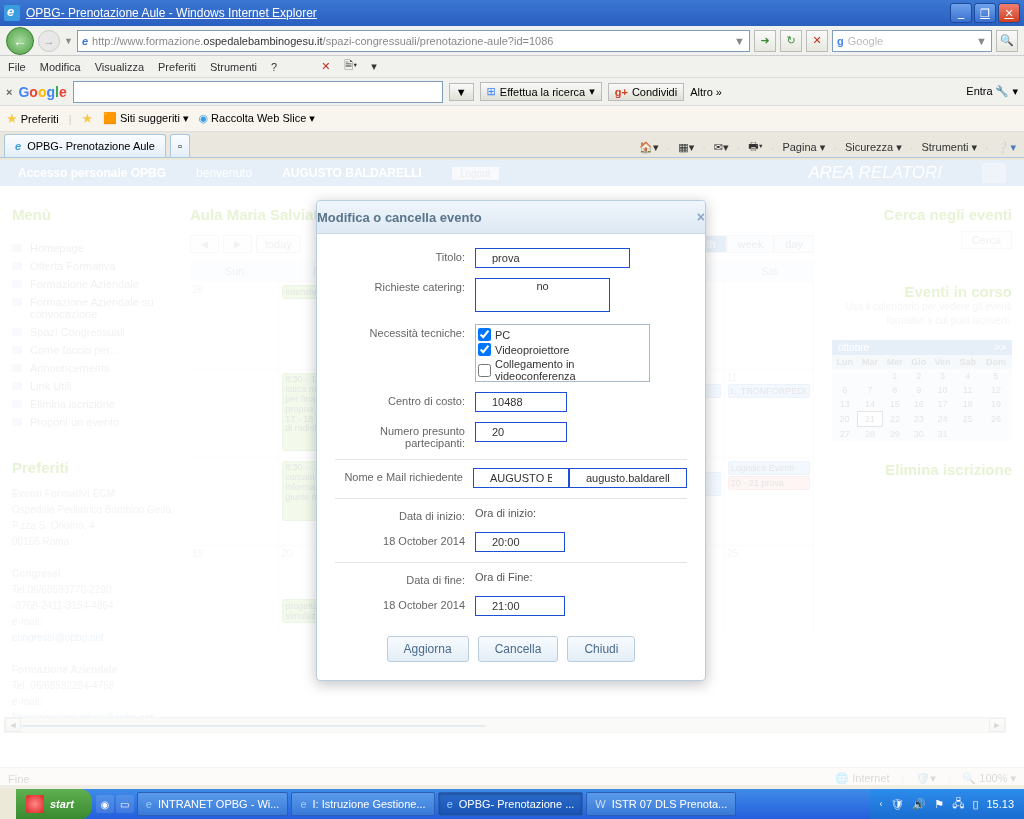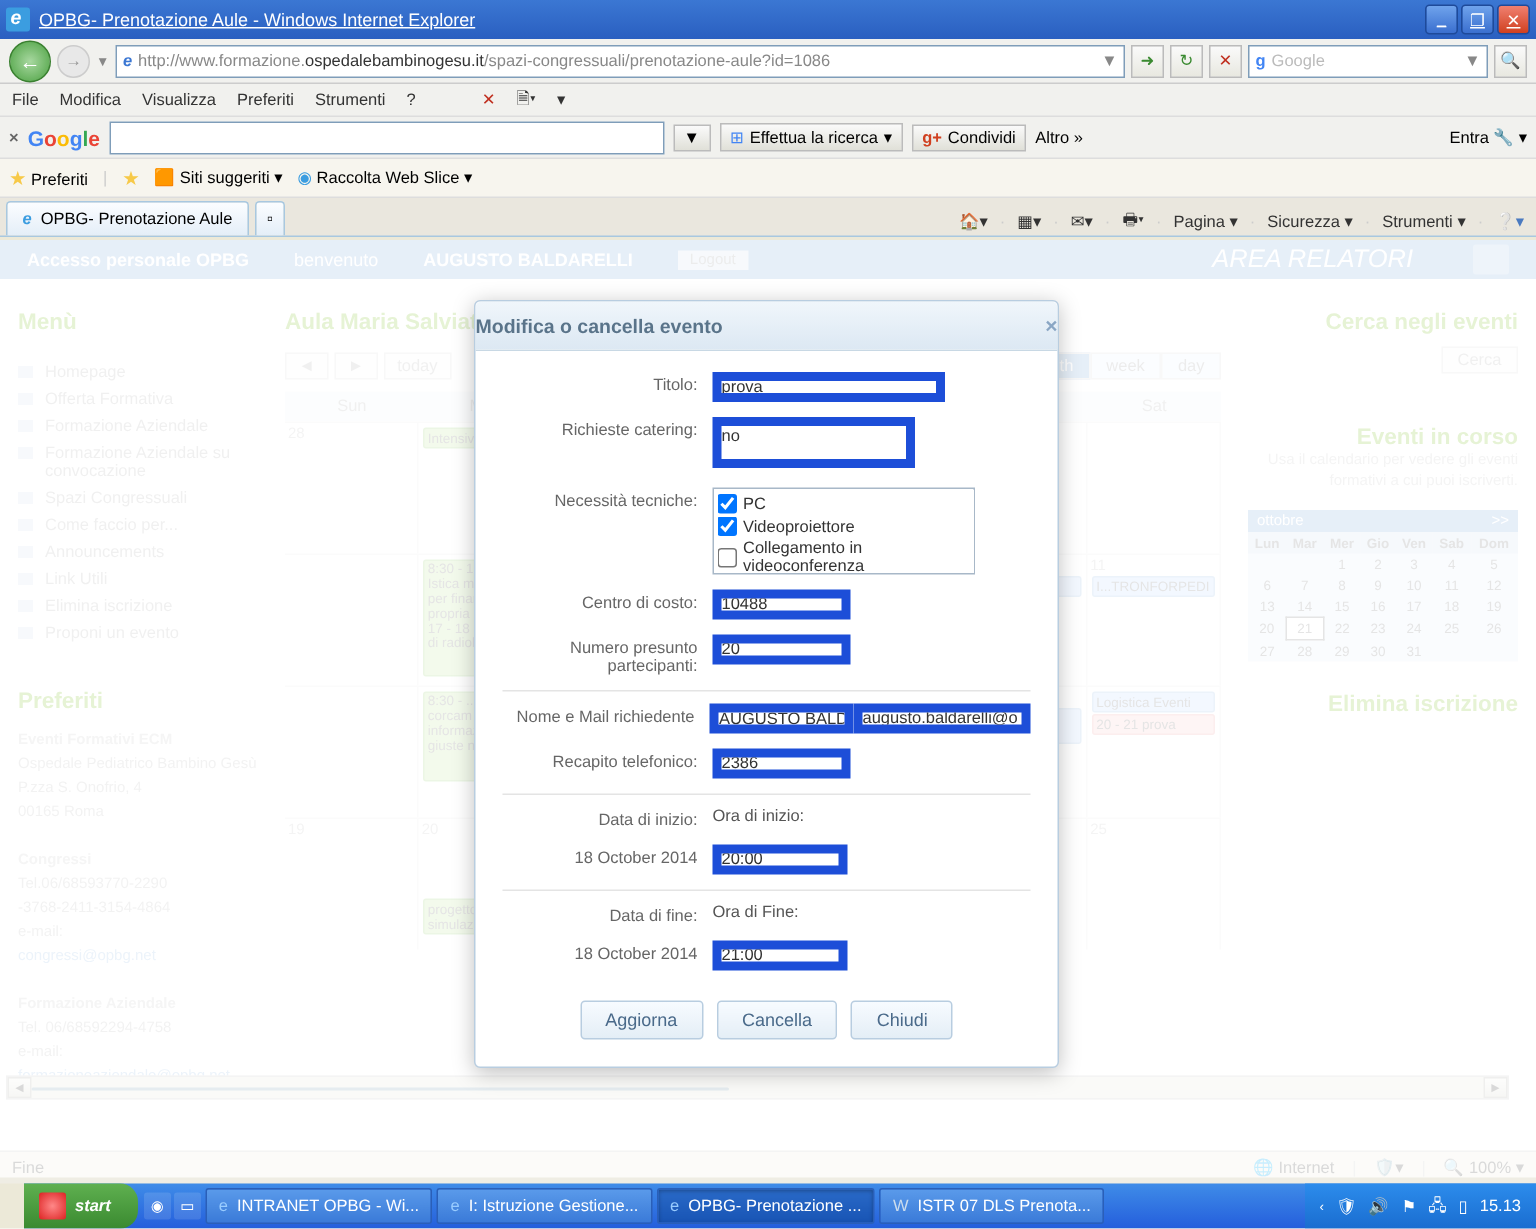--- a/index.html
+++ b/index.html
@@ -79,23 +79,23 @@
   .minical td.sel { background:#fff; border:1px solid #888;}
 
   
   .modal { position:absolute; z-index:10; left:316px; top:200px; width:390px; background:#fff; border:1px solid #b8cde0; border-radius:4px; box-shadow:0 3px 14px rgba(0,0,0,0.25); font-size:11px; color:#555;}
   .modal .mtitle { background:linear-gradient(#f0f6fb,#dce8f3); padding:8px 0; font-size:13px; font-weight:bold; color:#5a748a; border-bottom:1px solid #c8d8e4; border-radius:4px 4px 0 0; display:flex; align-items:flex-end;}
   .modal .mtitle .close { margin-left:auto; color:#8aa6c4; font-weight:bold; font-size:14px; cursor:pointer;}
   .modal .mbody { padding:14px 18px 18px 18px;}
   .frow { display:flex; align-items:flex-start; margin-bottom:10px;}
   .frow label { width:140px; text-align:right; padding-right:10px; color:#666; padding-top:3px;}
   .frow .fld { flex:1;}
-  .tinput { border:6px solid #1d4ed8; height:20px; padding:1px 0; font-size:11px; background:#fff; color:#333;}
+  .tinput { border:1px solid #1d4ed8; height:20px; padding:1px 16px; font-size:11px; background:#fff; color:#333;}
   .w1 { width:155px;} .w2 { width:92px;} .w4 { width:90px;}
-  textarea.tinput { height:34px; width:135px; resize:none; overflow-y:scroll;}
+  textarea.tinput { height:34px; width:135px; resize:none; overflow-y:scroll;text-align:center;}
   .chkpanel { border:1px solid #a8b8c8; height:58px; width:175px; overflow:auto; padding:2px; background:#fff;}
   .chkpanel label { width:auto; text-align:left; display:flex; align-items:center; gap:4px; padding:1px 0; font-size:11px; color:#333;}
   .hrule { border:none; border-top:1px solid #e4e4e4; margin:8px 0;}
   .footer { text-align:center; margin-top:20px;}
   .mbtn { border:1px solid #b8cde0; background:linear-gradient(#f7fbff,#e4eef6); color:#4a6a8a; font-size:12px; padding:5px 16px; border-radius:3px; cursor:pointer; margin:0 3px;}
 
   
   .statusbar { position:absolute; left:0; right:0; bottom:30px; height:22px; background:#efede4; border-top:1px solid #ccc; display:flex; align-items:center; font-size:11px; padding:0 8px; color:#555;}
   .statusbar .right { margin-left:auto; display:flex; align-items:center; gap:12px;}
   .hscroll { position:absolute; left:4px; right:18px; bottom:52px; height:16px; background:#e8e8e0; border:1px solid #ccc; display:flex; align-items:center; z-index:3;}
@@ -446,24 +446,20 @@
       <div class="fld"><input class="tinput w2" value="20" style=""></div>
     </div>
     <hr class="hrule">
     <div class="frow">
       <label>Nome e Mail richiedente</label>
       <div class="fld" style="display:flex;gap:0">
         <input class="tinput" style="width: 96px;" value="AUGUSTO BALDAREL">
         <input class="tinput" style="width: 118px;" value="augusto.baldarelli@o">
       </div>
     </div>
-    <div class="frow">
-      <label>Recapito telefonico:</label>
-      <div class="fld"><input class="tinput w2" value="2386" style=""></div>
-    </div>
     <hr class="hrule">
     <div class="frow">
       <label>Data di inizio:</label>
       <div class="fld"><span>Ora di inizio:</span></div>
     </div>
     <div class="frow">
       <label>18 October 2014</label>
       <div class="fld"><input class="tinput w4" value="20:00" style=""></div>
     </div>
     <hr class="hrule">

